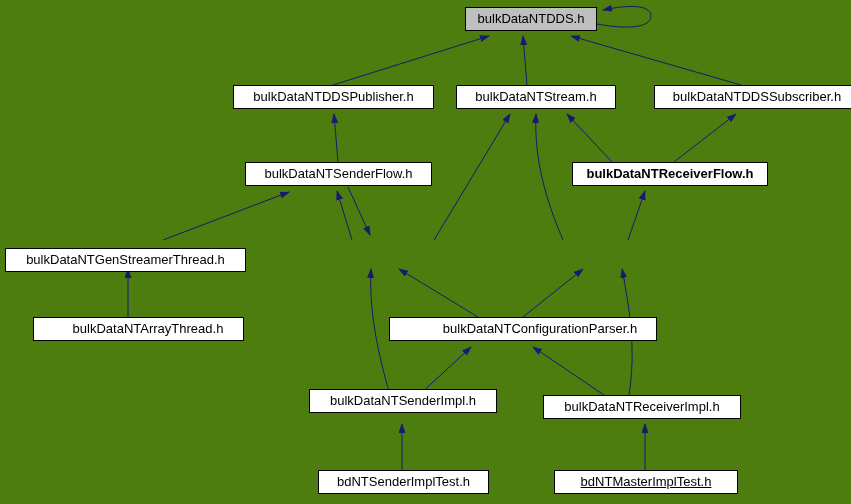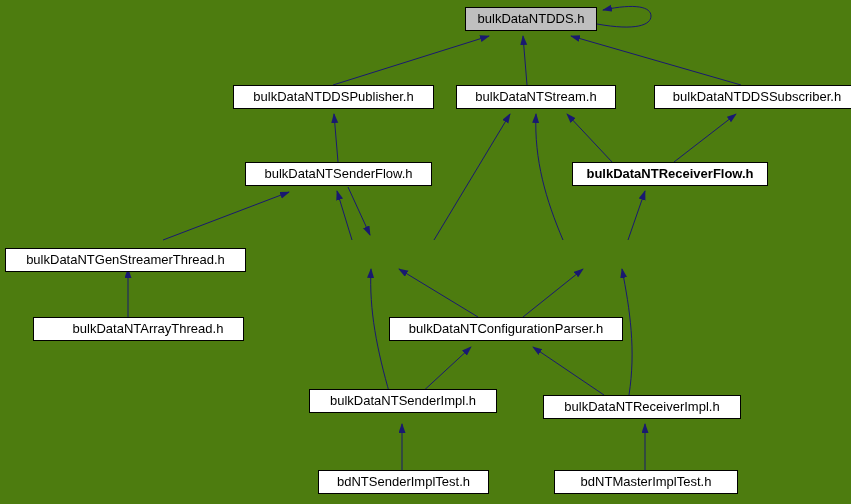--- a/index.html
+++ b/index.html
@@ -87,23 +87,23 @@
   <div class="node" style="left:245px; top:162px; width:185px;">bulkDataNTSenderFlow.h</div>
 
   <div class="node" style="left:572px; top:162px; width:194px;font-weight:bold;">bulkDataNTReceiverFlow.h</div>
 
   <div class="node" style="left:5px;   top:240px; width:239px;margin-top:8px;">bulkDataNTGenStreamerThread.h</div>
 
 
 
   <div class="node" style="left:33px;  top:317px; width:190px;padding-left:19px;">bulkDataNTArrayThread.h</div>
 
-  <div class="node" style="left:389px; top:317px; width:232px;">bulkDataNTConfigurationParser.h</div>
+  <div class="node" style="left:389px; top:317px; width:232px;padding-left:34px;">bulkDataNTConfigurationParser.h</div>
 
   <div class="node" style="left:309px; top:389px; width:186px;">bulkDataNTSenderImpl.h</div>
 
   <div class="node" style="left:543px; top:395px; width:196px;">bulkDataNTReceiverImpl.h</div>
 
   <div class="node" style="left:318px; top:470px; width:169px;">bdNTSenderImplTest.h</div>
 
-  <div class="node" style="left:554px; top:470px; width:182px;">bdNTMasterImplTest.h</div>
+  <div class="node" style="left:554px; top:470px; width:182px;text-decoration:underline;">bdNTMasterImplTest.h</div>
 
 </div>
 
 </body></html>

